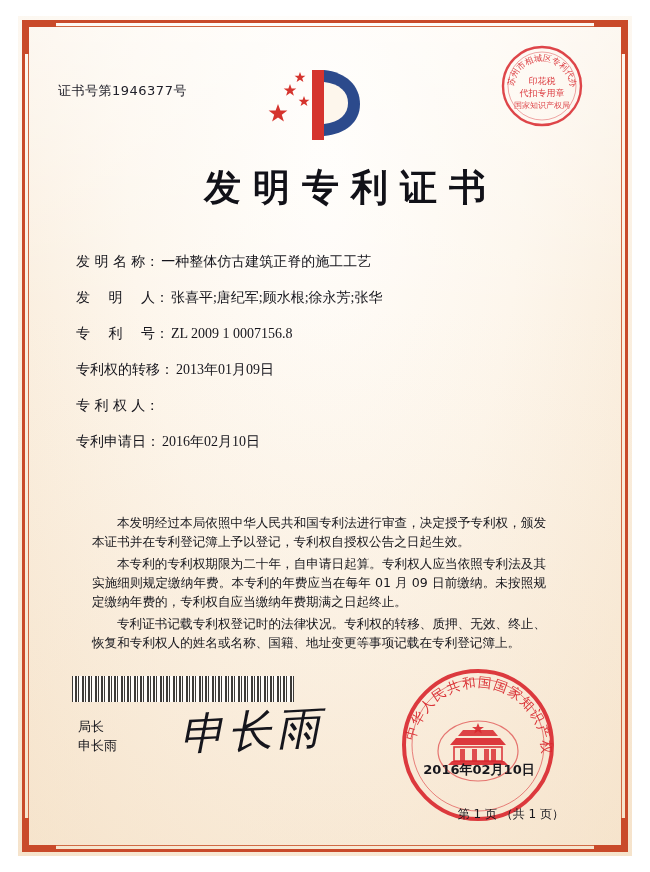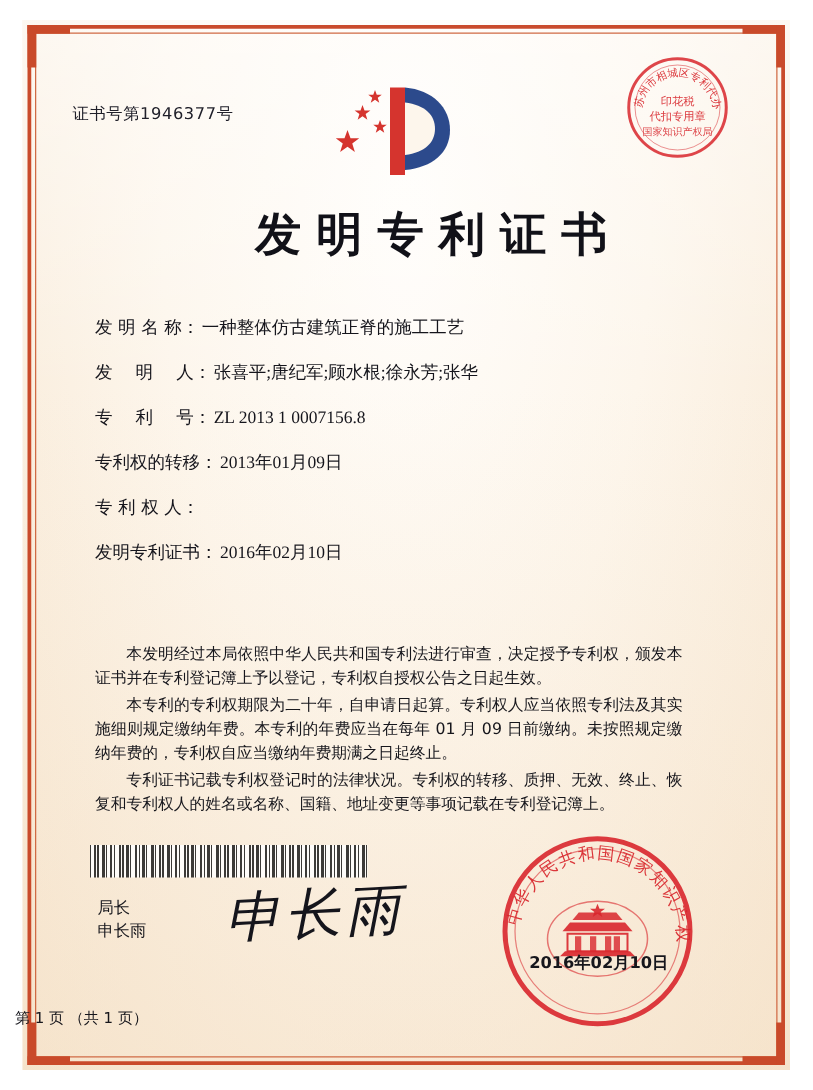--- a/index.html
+++ b/index.html
@@ -139,21 +139,21 @@
     position: absolute;
     left: 76px;
     top: 513px;
     width: 470px;
     font-size: 12.6px;
     line-height: 19px;
     color: #16161c;
     text-align: justify;
   }
   .para {
-    margin: 0 0 3px 0;
+    margin: 0 0 3px 16px;
     text-indent: 25px;
   }
 
   
   .barcode {
     position: absolute;
     left: 72px;
     top: 676px;
     width: 222px;
     height: 26px;
@@ -210,24 +210,23 @@
     color: #16161c;
     font-weight: bold;
   }
 
   
   .footer {
     position: absolute;
     left: 0;
     top: 806px;
     width: 564px;
-    text-align: left;
+    text-align: right;
     font-size: 12px;
     color: #16161c;
-    padding-left: 12px;
   }
 </style>
 </head>
 <body>
 
 <div class="page">
   <div class="paper"></div>
 
   <div class="border-outer"></div>
   <div class="border-inner"></div>
@@ -273,31 +272,31 @@
     <div class="field-row">
       <span class="field-label">发 明 名 称：</span>
       <span class="field-value">一种整体仿古建筑正脊的施工工艺</span>
     </div>
     <div class="field-row">
       <span class="field-label">发　 明　 人：</span>
       <span class="field-value">张喜平;唐纪军;顾水根;徐永芳;张华</span>
     </div>
     <div class="field-row">
       <span class="field-label">专　 利　 号：</span>
-      <span class="field-value">ZL 2013 1 0007156.8</span>
+      <span class="field-value">ZL 2009 1 0007156.8</span>
     </div>
     <div class="field-row">
       <span class="field-label">专利权的转移：</span>
       <span class="field-value">2013年01月09日</span>
     </div>
     <div class="field-row">
       <span class="field-label">专 利 权 人：</span>
     </div>
     <div class="field-row">
-      <span class="field-label">发明专利证书：</span>
+      <span class="field-label">专利申请日：</span>
       <span class="field-value">2016年02月10日</span>
     </div>
   </div>
 
   <div class="paras">
     <p class="para">本发明经过本局依照中华人民共和国专利法进行审查，决定授予专利权，颁发本证书并在专利登记簿上予以登记，专利权自授权公告之日起生效。</p>
     <p class="para">本专利的专利权期限为二十年，自申请日起算。专利权人应当依照专利法及其实施细则规定缴纳年费。本专利的年费应当在每年 01 月 09 日前缴纳。未按照规定缴纳年费的，专利权自应当缴纳年费期满之日起终止。</p>
     <p class="para">专利证书记载专利权登记时的法律状况。专利权的转移、质押、无效、终止、恢复和专利权人的姓名或名称、国籍、地址变更等事项记载在专利登记簿上。</p>
   </div>
 

